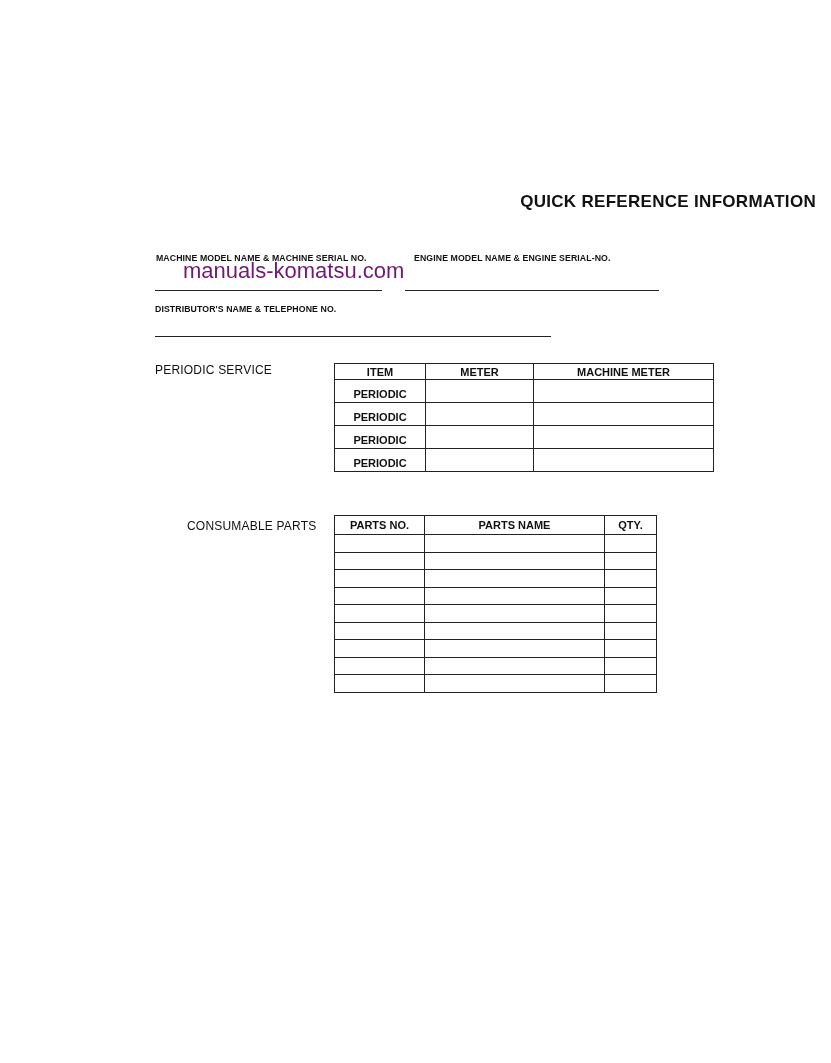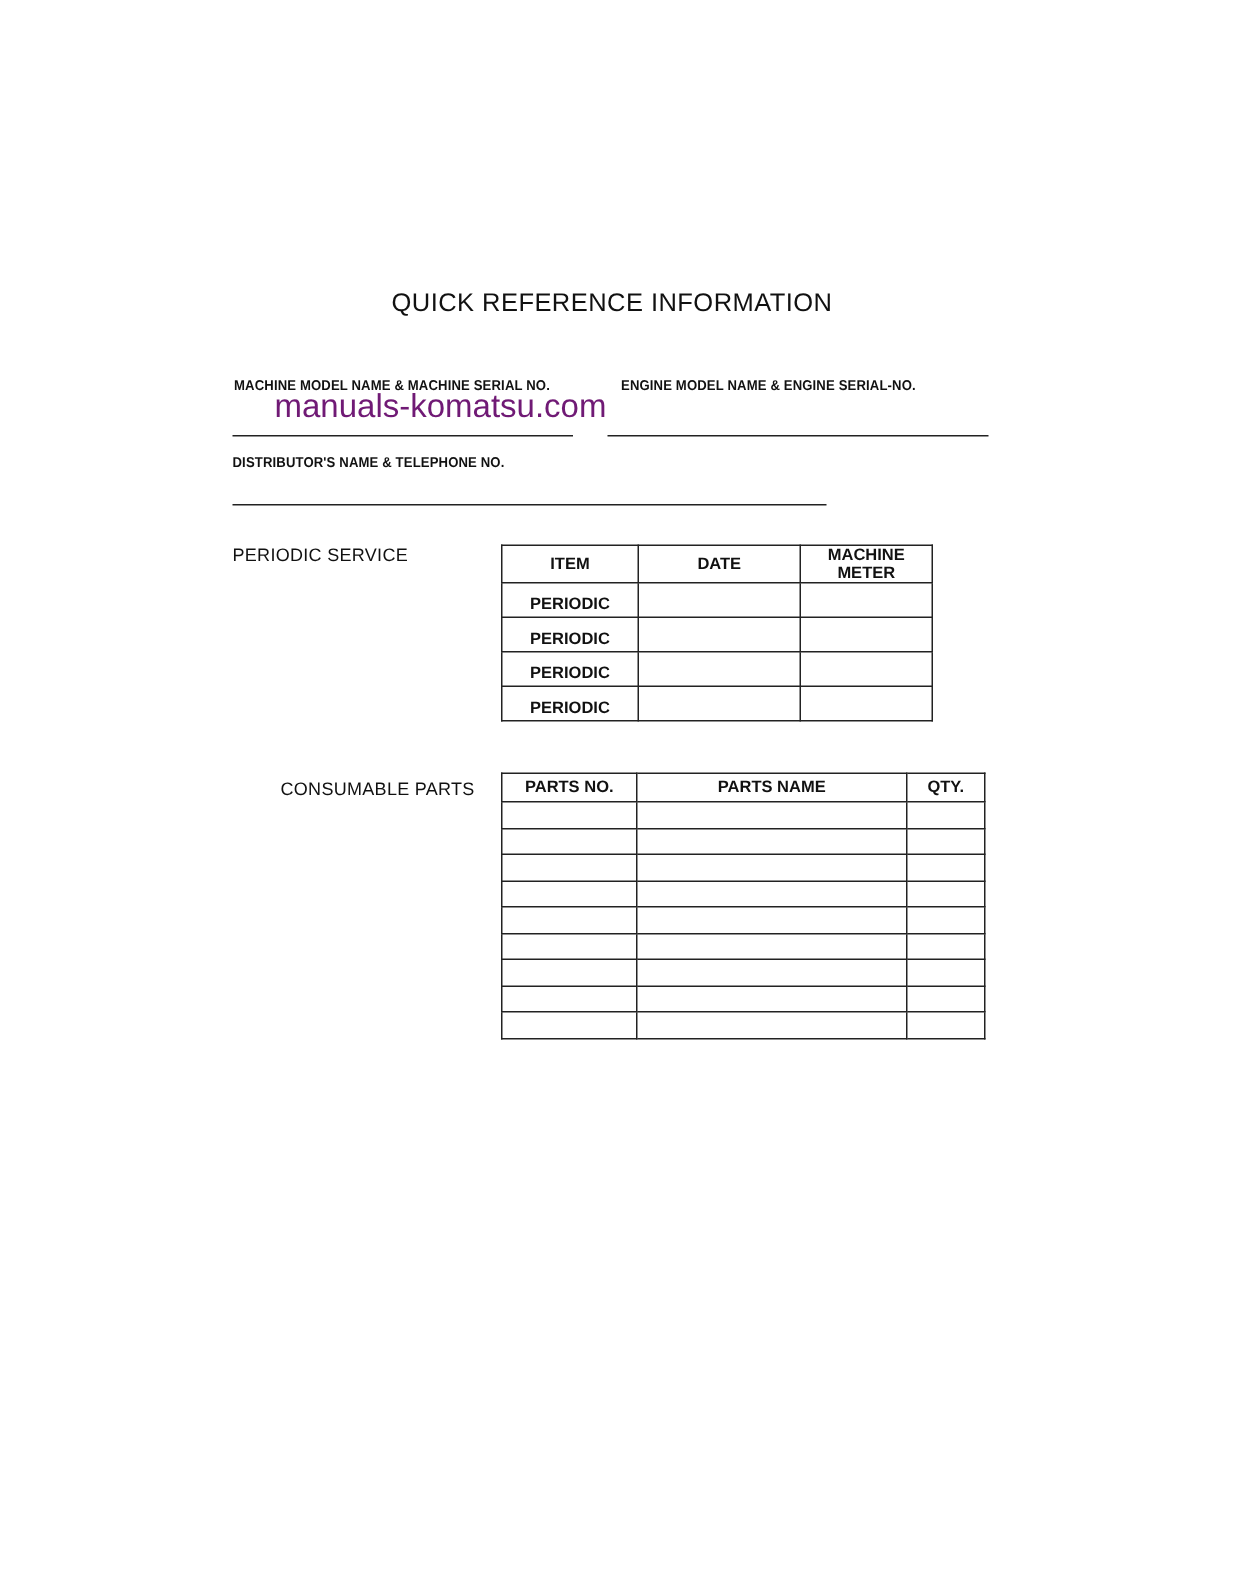--- a/index.html
+++ b/index.html
@@ -1,19 +1,19 @@
 <!DOCTYPE html>
 <html><head>
 <meta charset="utf-8">
 <style>
   html, body { margin: 0; padding: 0; background: #ffffff; }
   body { width: 831px; height: 1063px; position: relative; overflow: hidden;
          font-family: "Liberation Sans", sans-serif; color: #111; }
   .abs { position: absolute; }
-  .title { left: 0; width: 816px; top: 192px; text-align: center; font-weight: normal;
+  .title { left: 0; width: 816px; top: 192px; text-align: right; font-weight: bold;
            font-size: 17px; letter-spacing: 0.3px; }
   .label { font-size: 9.5px; font-weight: bold; letter-spacing: 0.1px; transform: scaleX(0.92); transform-origin: left; }
   .watermark { left: 183px; top: 258px; font-size: 22px; color: #701a75; }
   .line { border-top: 1px solid #222; height: 0; }
   .section { font-size: 12px; font-weight: normal; letter-spacing: 0.2px; }
   table { border-collapse: collapse; position: absolute; }
   td, th { border: 1.5px solid #222; padding: 0; font-size: 11px; font-weight: bold; text-align: center; }
   .svc td, .svc th { height: 20px; }
   .svc th { height: 15px; font-size: 11px; }
   .parts td { height: 16.5px; }
@@ -30,25 +30,25 @@
 <div class="abs watermark">manuals-komatsu.com</div>
 
 <div class="abs line" style="left:155px; top:290px; width:227px;"></div>
 <div class="abs line" style="left:405px; top:290px; width:254px;"></div>
 
 <div class="abs label" style="left:155px; top:303px;">DISTRIBUTOR'S NAME &amp; TELEPHONE NO.</div>
 <div class="abs line" style="left:155px; top:336px; width:396px;"></div>
 
 <div class="abs section" style="left:155px; top:363px;">PERIODIC SERVICE</div>
 
-<table class="svc" style="left:334px; top:363px; width:288px;">
+<table class="svc" style="left:334px; top:363px; width:380px;">
   <tbody>
       <tr>
     <th style="width:90px;">ITEM</th>
-    <th style="width:107px;">DATE</th>
+    <th style="width:107px;">METER</th>
     <th>MACHINE METER</th>
   </tr>
   <tr>
     <td class="item-cell">PERIODIC</td>
     <td></td>
     <td></td>
   </tr>
   <tr>
     <td class="item-cell">PERIODIC</td>
     <td></td>

